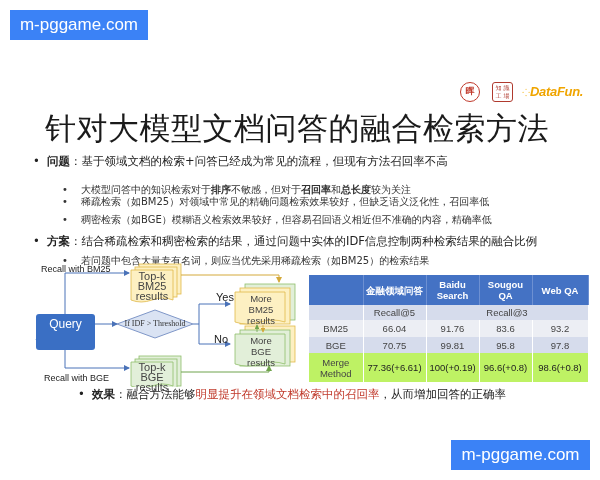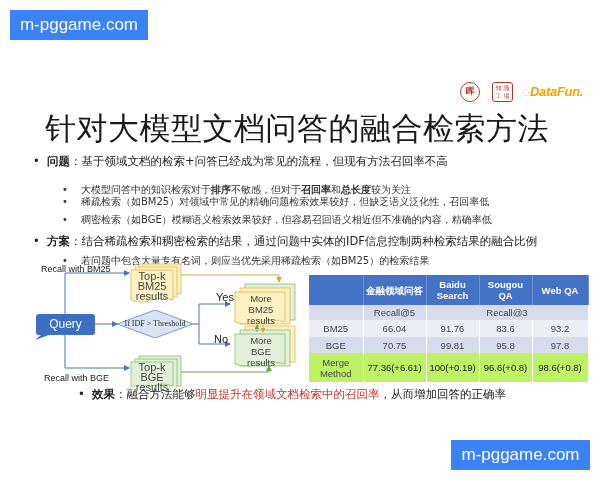--- a/index.html
+++ b/index.html
@@ -29,21 +29,21 @@
   .bl.l2 { left:62px; font-size:10px; color:#333; }
   .bl .dot { display:inline-block; width:14px; }
   .bl.l2 .dot { width:19px; }
   .bold { font-weight:bold; }
   .red { color:#c0392b; }
 
   
   #diagram { position:absolute; left:25px; top:262px; width:280px; height:125px; }
   #diagram svg { position:absolute; left:0; top:0; }
   .dlabel { position:absolute; font-family:"Liberation Sans", sans-serif; font-size:9px; color:#222; white-space:nowrap; }
-  .query-box { position:absolute; left:11px; top:52px; width:59px; height:21px; background:#3a6fc4;
+  .query-box { position:absolute; left:11px; top:52px; width:59px; height:36px; background:#3a6fc4;
                border-radius:3px; color:#fff; font-family:"Liberation Sans", sans-serif; font-size:12px;
                text-align:center; line-height:21px; }
   .stack { position:absolute; width:44px; text-align:center; font-family:"Liberation Sans", sans-serif;
            font-size:11px; line-height:10px; color:#444; }
   .yn { position:absolute; font-family:"Liberation Sans", sans-serif; font-size:11px; color:#222; }
   .diamond-label { position:absolute; left:94px; top:57px; width:72px; text-align:center;
                    font-family:Liberation Serif, serif; font-size:8px; color:#333; white-space:nowrap; }
 
   
   #result-table { position:absolute; left:309px; top:275px; width:279px; border-collapse:collapse;

